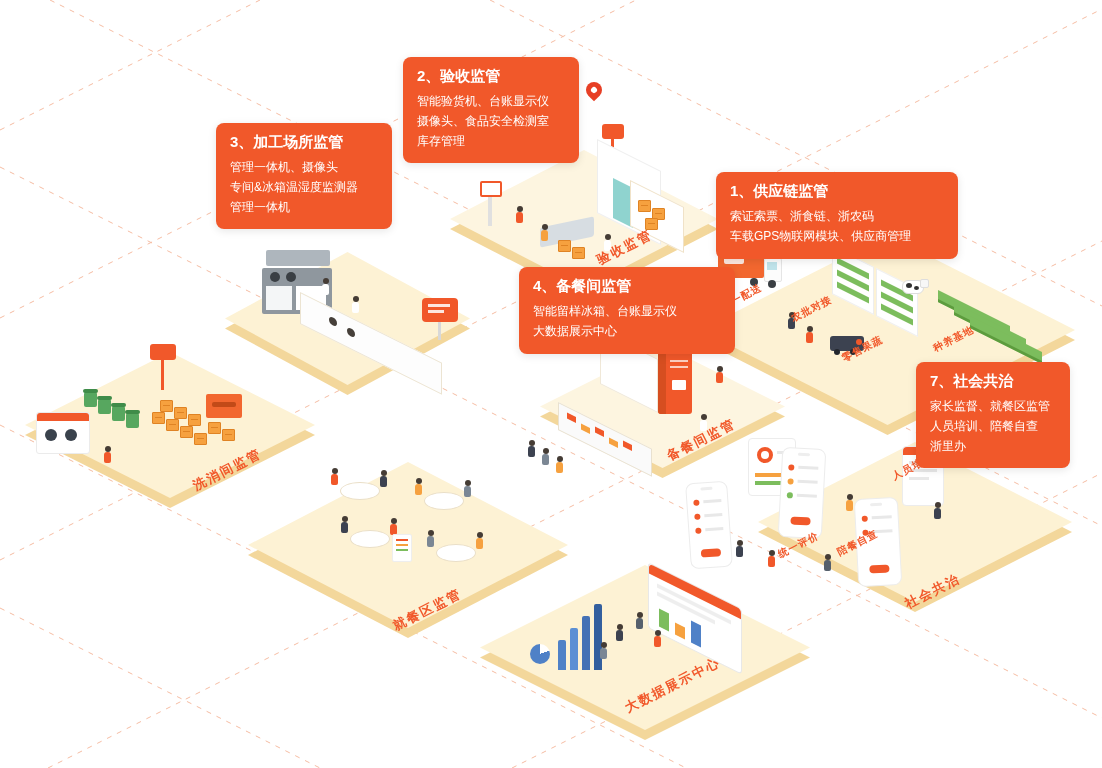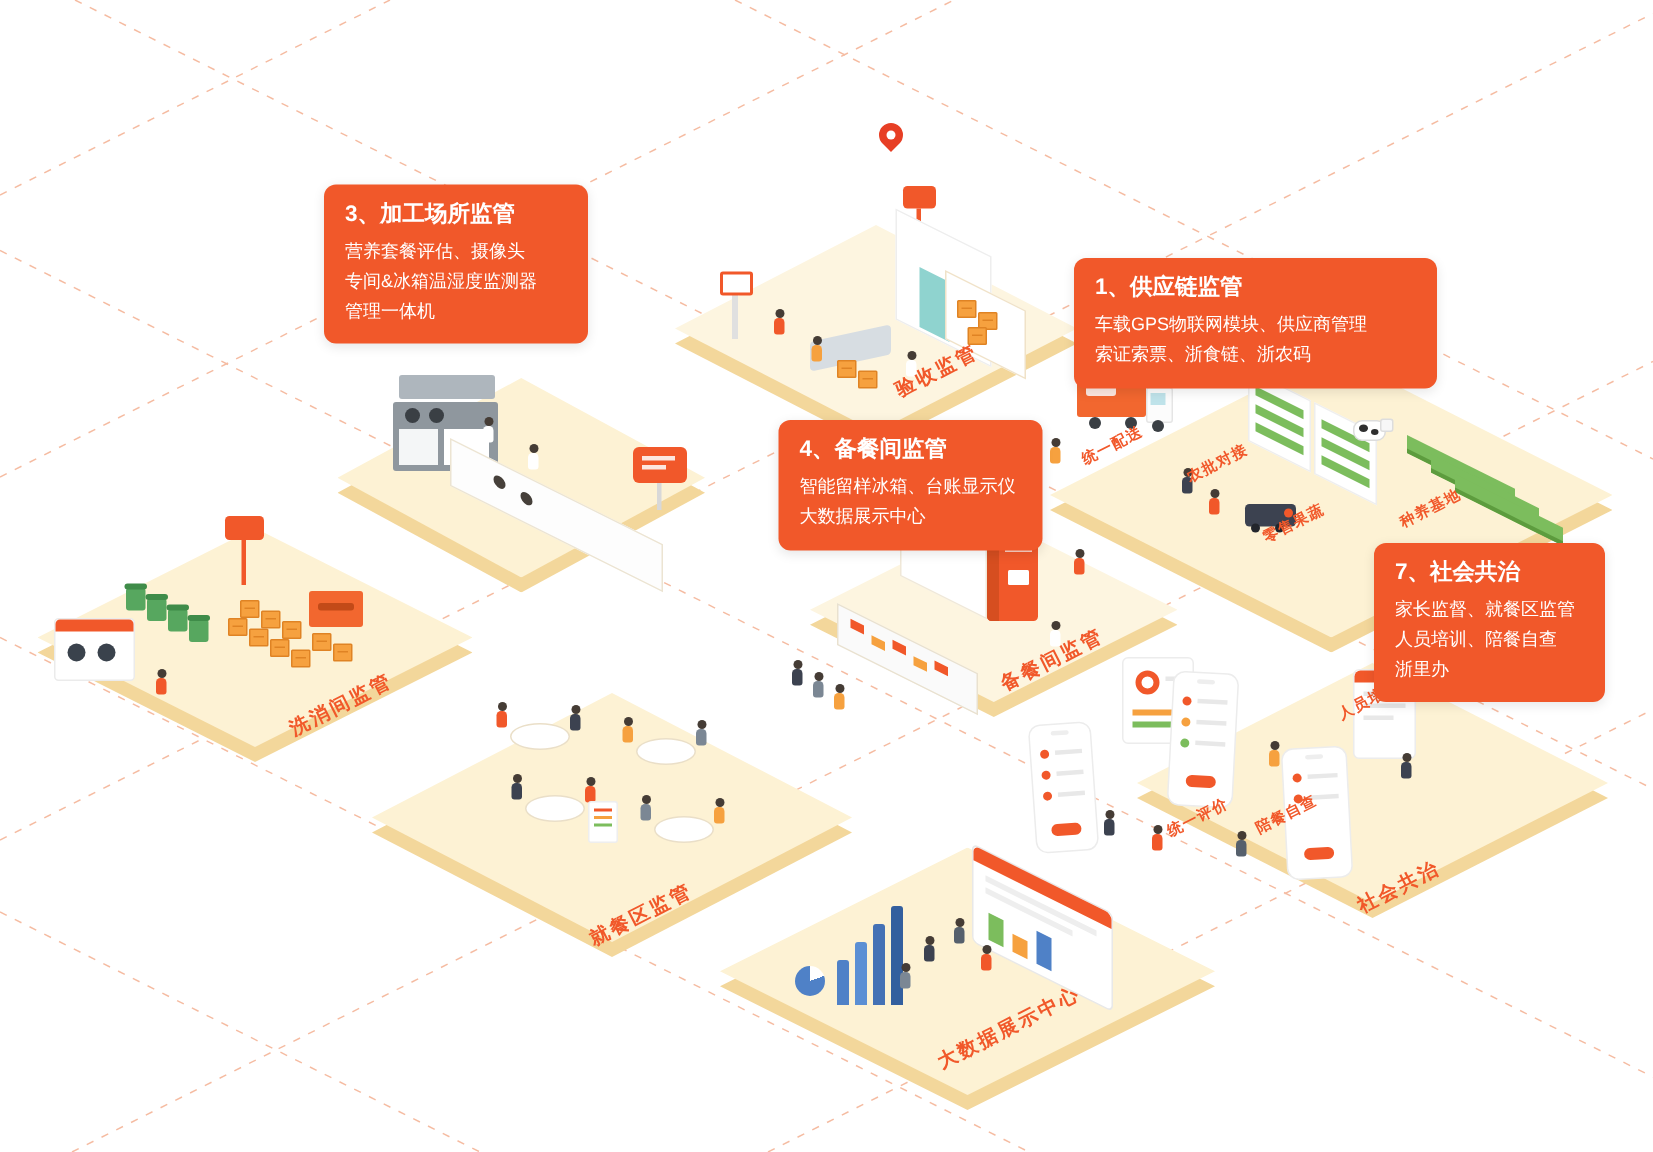--- a/index.html
+++ b/index.html
@@ -309,32 +309,38 @@
   <div class="plabel" style="left:906px;top:596px">社会共治</div>
 
   <div class="slabel" style="left:722px;top:300px">统一配送</div>
   <div class="slabel" style="left:792px;top:312px">农批对接</div>
   <div class="slabel" style="left:843px;top:352px">零售果蔬</div>
   <div class="slabel" style="left:934px;top:342px">种养基地</div>
   <div class="slabel" style="left:893px;top:470px">人员培训</div>
   <div class="slabel" style="left:779px;top:548px">统一评价</div>
   <div class="slabel" style="left:838px;top:546px">陪餐自查</div>
 
+  <div class="co" style="left:403px;top:57px;width:176px">
+    <div class="t">2、验收监管</div>
+    <div class="l">智能验货机、台账显示仪</div>
+    <div class="l">摄像头、食品安全检测室</div>
+    <div class="l">库存管理</div>
+  </div>
   <div class="co" style="left:216px;top:123px;width:176px">
     <div class="t">3、加工场所监管</div>
-    <div class="l">营养套餐评估、摄像头</div>
+    <div class="l">管理一体机、摄像头</div>
     <div class="l">专间&amp;冰箱温湿度监测器</div>
     <div class="l">管理一体机</div>
   </div>
   <div class="co" style="left:716px;top:172px;width:242px">
     <div class="t">1、供应链监管</div>
+    <div class="l">索证索票、浙食链、浙农码</div>
     <div class="l">车载GPS物联网模块、供应商管理</div>
-    <div class="l">索证索票、浙食链、浙农码</div>
-  </div>
-  <div class="co" style="left:519px;top:280px;width:176px">
+  </div>
+  <div class="co" style="left:519px;top:267px;width:216px">
     <div class="t">4、备餐间监管</div>
     <div class="l">智能留样冰箱、台账显示仪</div>
     <div class="l">大数据展示中心</div>
   </div>
   <div class="co" style="left:916px;top:362px;width:154px">
     <div class="t">7、社会共治</div>
     <div class="l">家长监督、就餐区监管</div>
     <div class="l">人员培训、陪餐自查</div>
     <div class="l">浙里办</div>
   </div>

